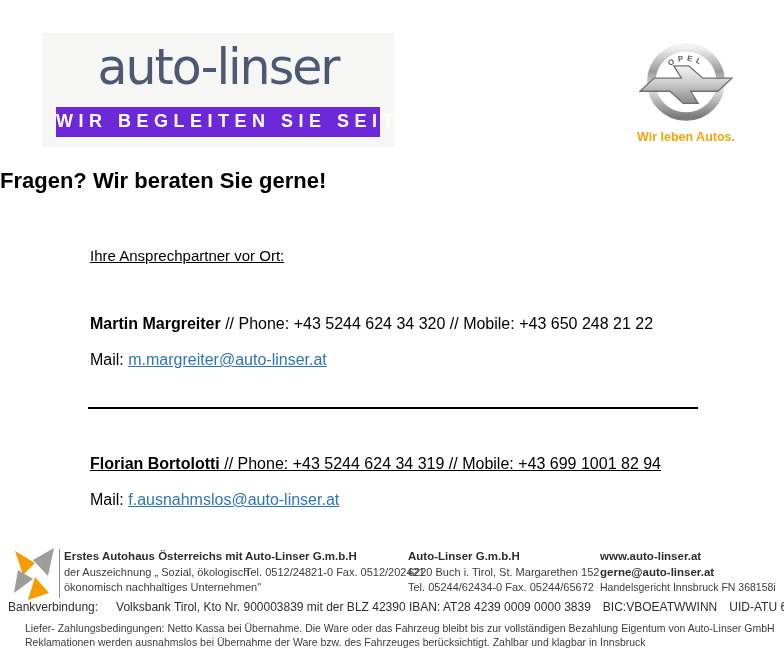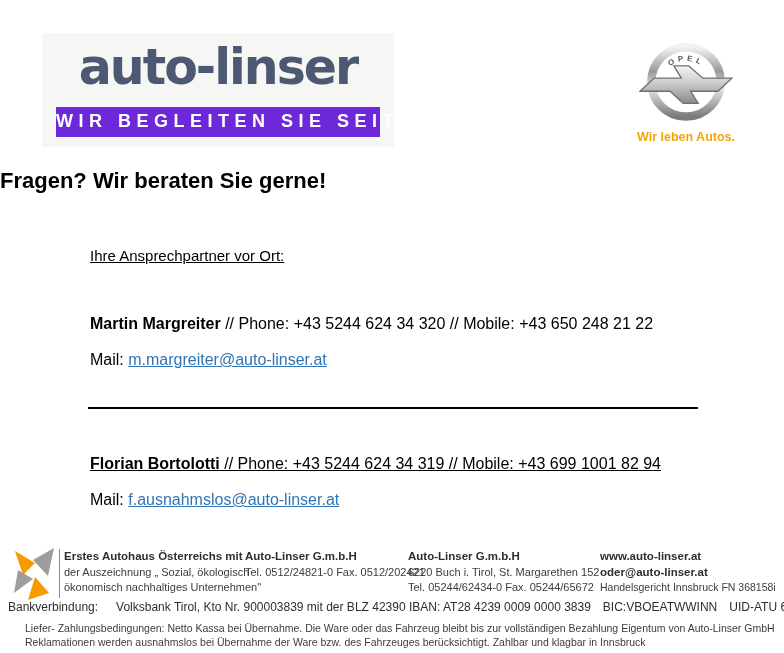--- a/index.html
+++ b/index.html
@@ -15,21 +15,21 @@
 
   
   .logo-block {
     position:absolute; left:42px; top:33px;
     width:352px; height:114px;
     background:#f6f6f4;
   }
   .brand-text {
     text-align:center;
     font-family:"DejaVu Sans", sans-serif;
-    font-weight:bold;
+    font-weight:normal;
     font-size:49px;
     letter-spacing:-2px;
     color:#4d5873;
     margin-top:8px;
     line-height:1.1;
   }
   .tagline-bar {
     position:absolute; left:14px; right:14px; bottom:10px;
     background:#6d28d9;
     color:#ffffff;
@@ -181,21 +181,21 @@
   </div>
 
   <div class="foot-col col-office2">
     <div class="foot-bold">Auto-Linser G.m.b.H</div>
     <div>6220 Buch i. Tirol, St. Margarethen 152</div>
     <div>Tel. 05244/62434-0 Fax. 05244/65672</div>
   </div>
 
   <div class="foot-col col-online">
     <div class="foot-bold">www.auto-linser.at</div>
-    <div class="foot-bold">oder@auto-linser.at</div>
+    <div class="foot-bold">gerne@auto-linser.at</div>
     <div class="foot-small">Handelsgericht Innsbruck FN 368158i</div>
   </div>
 
   <div class="bank-line">
     <span class="gap-lg">Bankverbindung:</span><span class="gap-md">Volksbank Tirol, Kto Nr. 900003839 mit der BLZ 42390 IBAN: AT28 4239 0009 0000 3839</span><span class="gap-md">BIC:VBOEATWWINN</span><span>UID-ATU 66685802</span>
   </div>
 
   <div class="terms">
     <div>Liefer- Zahlungsbedingungen: Netto Kassa bei Übernahme. Die Ware oder das Fahrzeug bleibt bis zur vollständigen Bezahlung Eigentum von Auto-Linser GmbH</div>
     <div>Reklamationen werden ausnahmslos bei Übernahme der Ware bzw. des Fahrzeuges berücksichtigt. Zahlbar und klagbar in Innsbruck</div>

